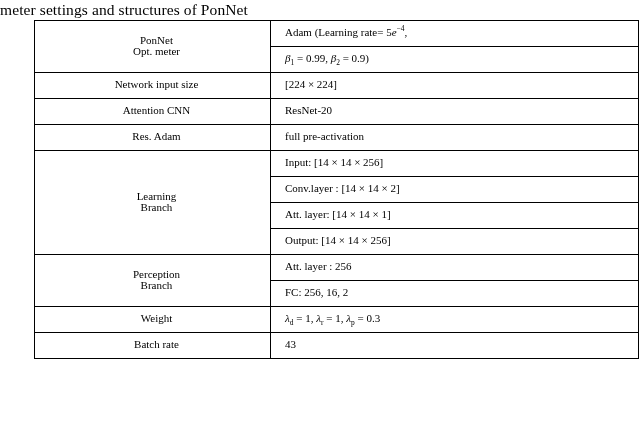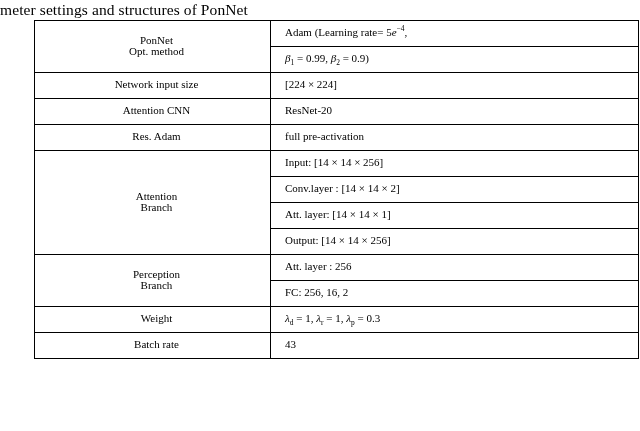--- a/index.html
+++ b/index.html
@@ -95,21 +95,21 @@
   <div class="caption">meter settings and structures of PonNet</div>
 
   <div class="table-wrap">
     <table class="param-table">
       <tbody>
 
         <tr>
           <td class="label tall" rowspan="2">
             <span class="stack">
               <span>PonNet</span>
-              <span>Opt. method</span>
+              <span>Opt. meter</span>
             </span>
           </td>
           <td class="value">
             <span class="nowrap"><span>Adam (Learning rate= 5</span><i class="m">e</i><sup class="m">−4</sup><span>,</span></span>
           </td>
         </tr>
         <tr>
           <td class="value">
             <span class="nowrap"><i class="m">β</i><sub class="m">1</sub><span> = 0.99, </span><i class="m">β</i><sub class="m">2</sub><span> = 0.9)</span></span>
           </td>
@@ -126,21 +126,21 @@
         </tr>
 
         <tr>
           <td class="label">Res. Adam</td>
           <td class="value">full pre-activation</td>
         </tr>
 
         <tr>
           <td class="label tall" rowspan="4">
             <span class="stack">
-              <span>Attention</span>
+              <span>Learning</span>
               <span>Branch</span>
             </span>
           </td>
           <td class="value">Input: [14 × 14 × 256]</td>
         </tr>
         <tr>
           <td class="value">Conv.layer : [14 × 14 × 2]</td>
         </tr>
         <tr>
           <td class="value">Att. layer: [14 × 14 × 1]</td>

